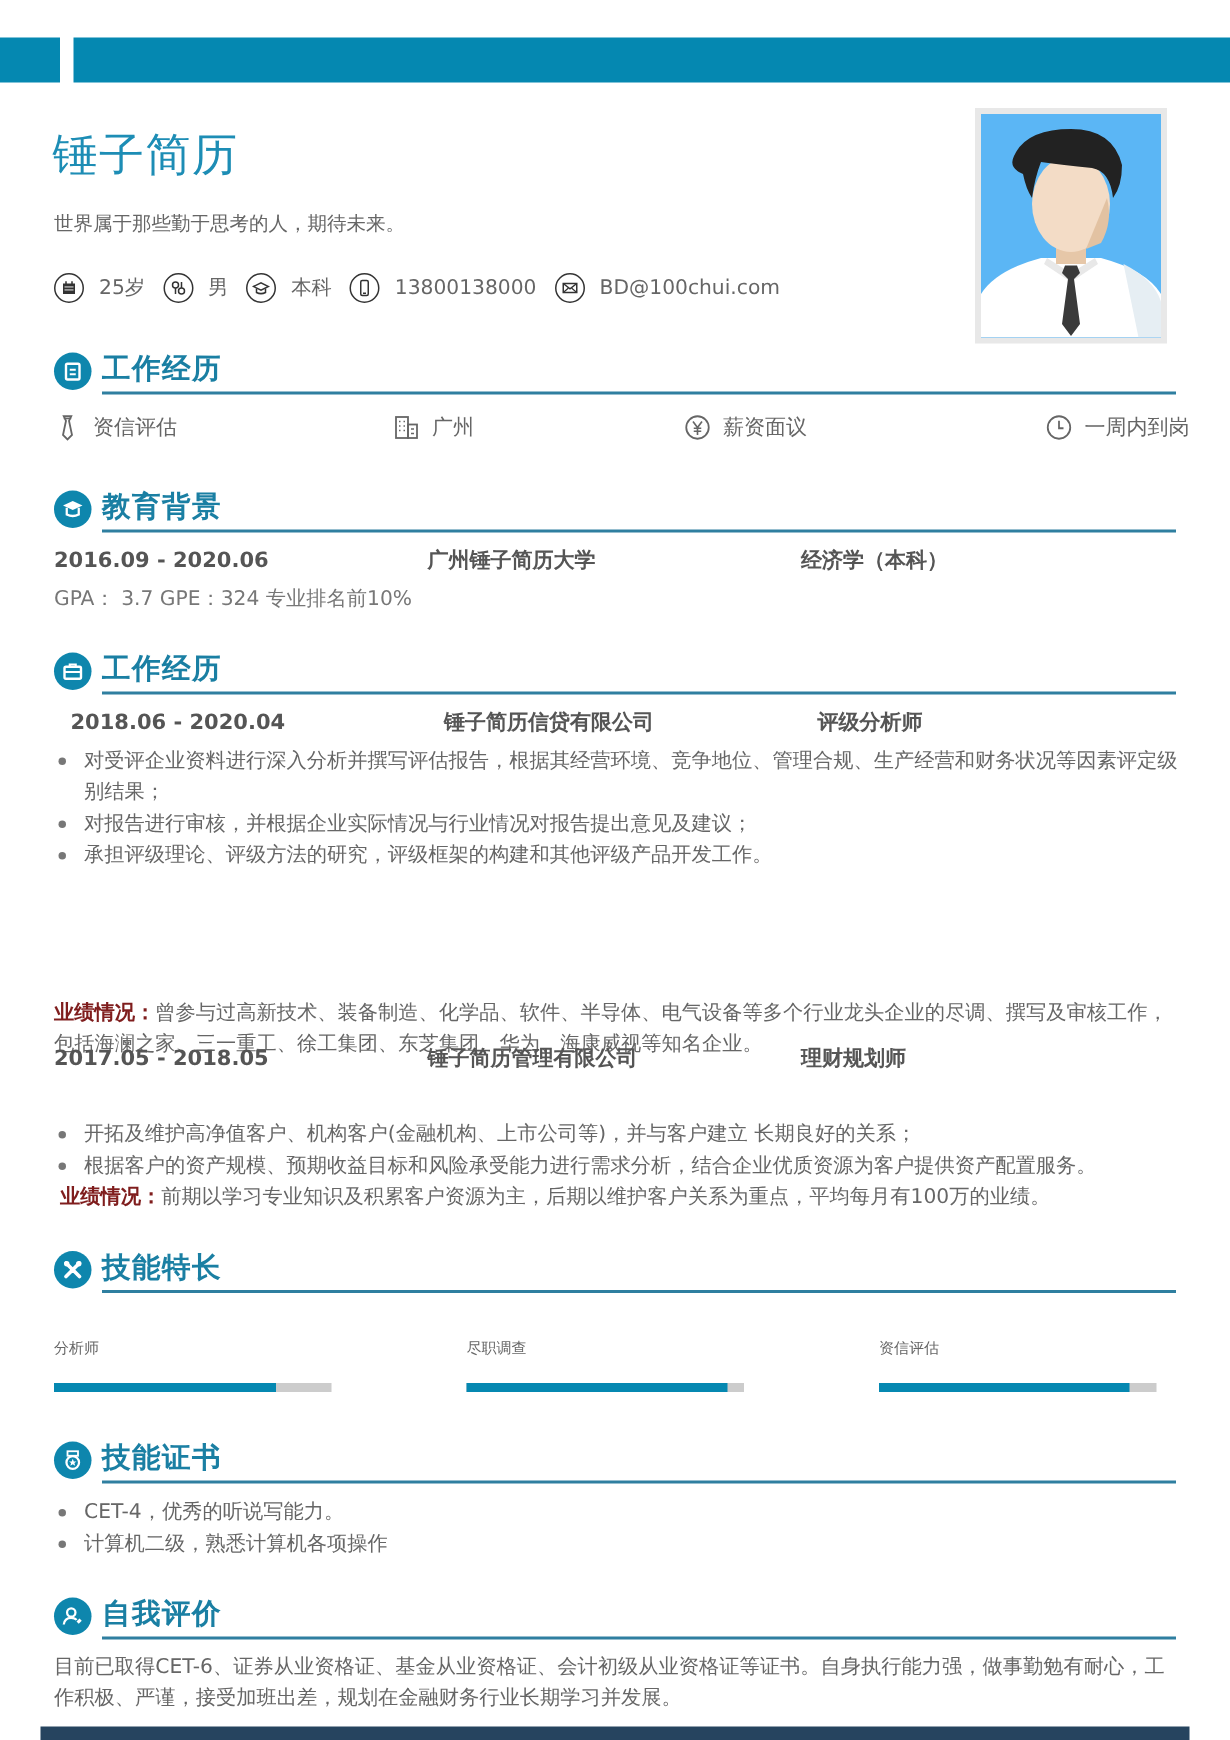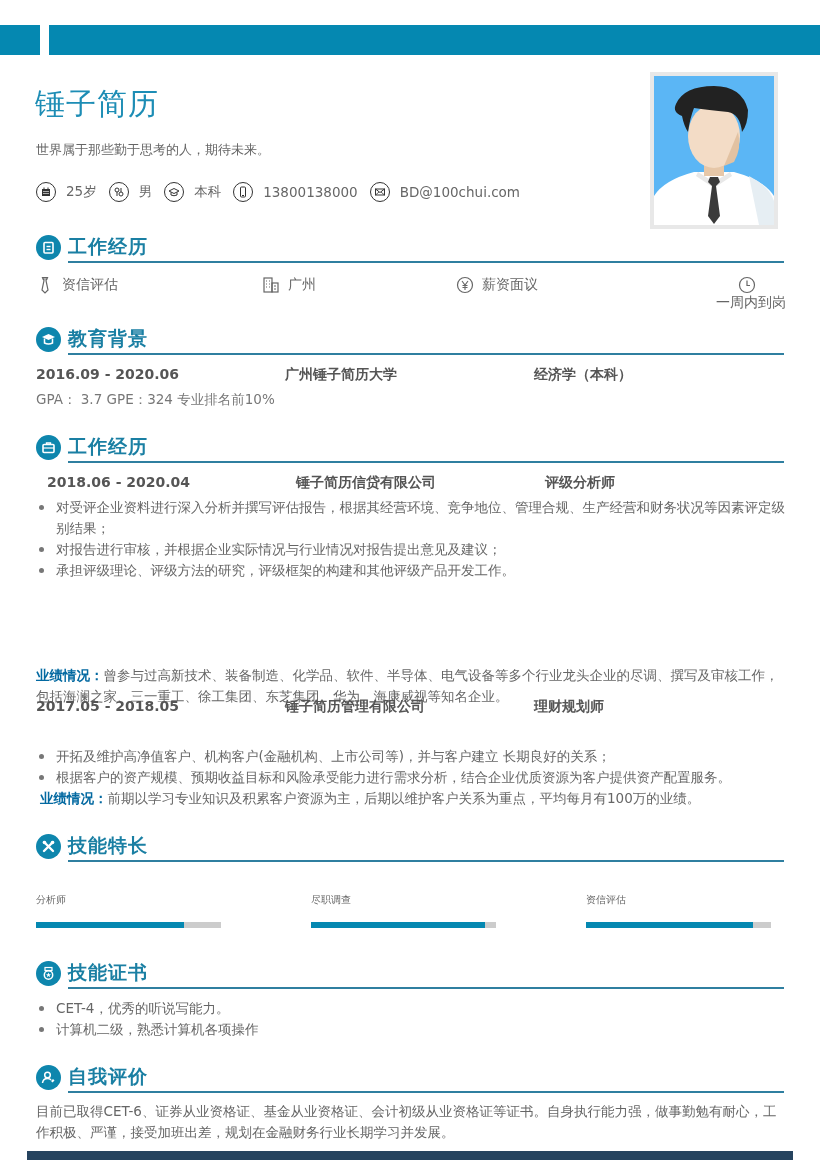--- a/index.html
+++ b/index.html
@@ -32,21 +32,21 @@
   .intent-item svg { width: 18px; height: 18px; margin-right: 8px; }
 
   .entry-head { position: absolute; left: 36px; width: 748px; height: 20px; font-size: 14px; font-weight: bold; color: #555; line-height: 20px; }
   .entry-head span { position: absolute; top: 0; white-space: nowrap; }
   .plain-line { position: absolute; left: 36px; font-size: 13.5px; color: #777; line-height: 20px; white-space: nowrap; }
 
   .bullets { position: absolute; left: 36px; width: 750px; font-size: 13.5px; color: #666; line-height: 21px; list-style: none; }
   .bullets li { position: relative; padding-left: 20px; }
   .bullets li::before { content: ""; position: absolute; left: 3px; top: 8px; width: 5px; height: 5px; border-radius: 50%; background: #777; }
   .perf { position: absolute; left: 36px; width: 750px; font-size: 13.5px; color: #666; line-height: 21px; }
-  .perf b { color: #0369a1; }
+  .perf b { color: #7f1d1d; }
 
   .skill { position: absolute; top: 890px; width: 185px; }
   .skill-label { font-size: 10px; color: #666; line-height: 20px; }
   .skill-track { position: absolute; top: 32px; left: 0; width: 185px; height: 6px; background: #cccccc; }
   .skill-fill { height: 6px; background: #0588b1; }
 
   .self-text { position: absolute; left: 36px; top: 1101px; width: 752px; font-size: 13.5px; color: #666; line-height: 21px; }
 
   .footer-bar { position: absolute; left: 27px; top: 1151px; width: 766px; height: 9px; background: #26445f; }
 </style>
@@ -146,21 +146,21 @@
       </svg>
     <span>广州</span>
   </div>
   <div class="intent-item" style="left:420px;">
     <svg viewBox="0 0 18 18">
         <circle cx="9" cy="9" r="7.5" fill="none" stroke="#666" stroke-width="1.2"></circle>
         <path d="M6 5 L9 9 L12 5 M9 9 V14 M6.5 9.5 H11.5 M6.5 11.5 H11.5" fill="none" stroke="#666" stroke-width="1.1"></path>
       </svg>
     <span>薪资面议</span>
   </div>
-  <div class="intent-item" style="left:680px;flex-direction:column;">
+  <div class="intent-item" style="left:661px;">
     <svg viewBox="0 0 18 18">
         <circle cx="9" cy="9" r="7.5" fill="none" stroke="#666" stroke-width="1.2"></circle>
         <path d="M9 4.5 V9.5 H12" fill="none" stroke="#666" stroke-width="1.2"></path>
       </svg>
     <span>一周内到岗</span>
   </div>
 </div>
 
 <div class="section-head" style="top:324px;">
   <span class="section-icon">

